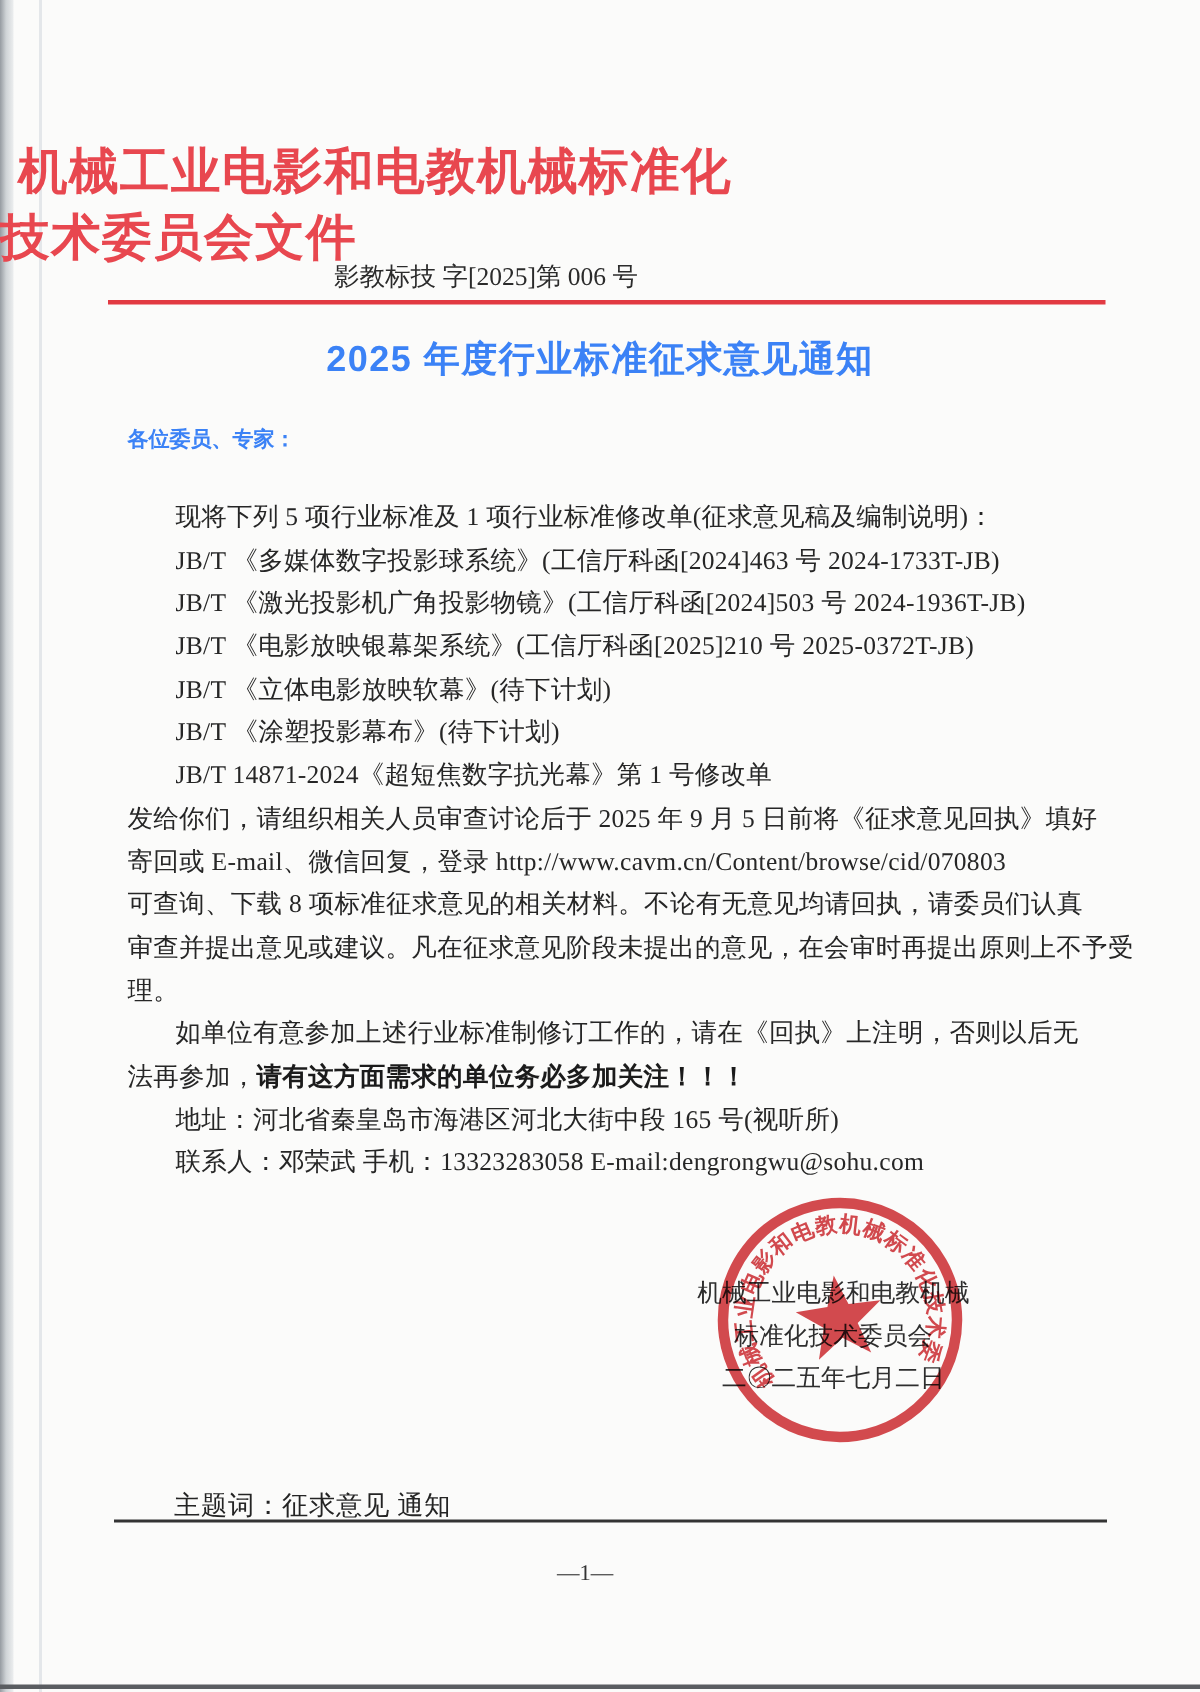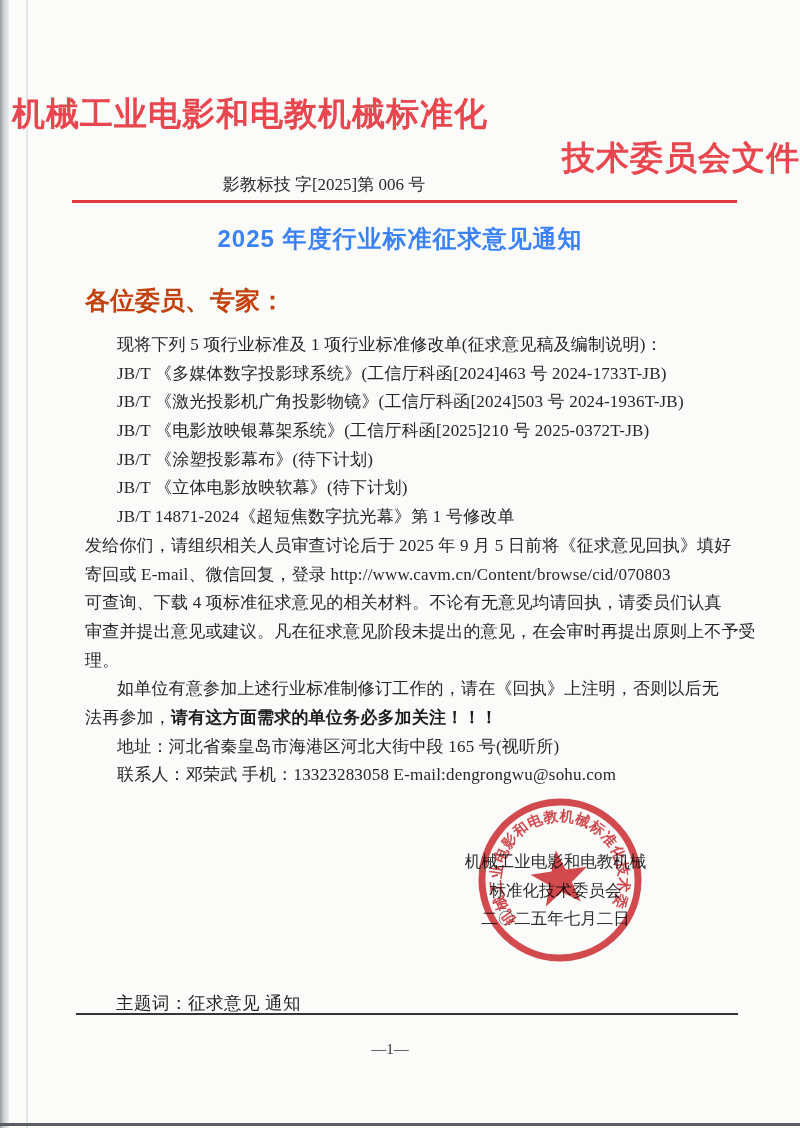--- a/index.html
+++ b/index.html
@@ -31,21 +31,21 @@
 
   .org-line1 {
     position: absolute; left: 0; top: 92px; width: 800px;
     text-align: left;
     font-size: 33px; font-weight: 700; letter-spacing: 1px;
     color: #e8474f;
     padding-left: 12px;
   }
   .org-line2 {
     position: absolute; left: 0; top: 136px; width: 800px;
-    text-align: right;
+    text-align: left;
     font-size: 33px; font-weight: 700; letter-spacing: 1px;
     color: #e8474f;
   }
   .doc-number {
     position: absolute; left: 0; top: 173px; width: 648px;
     text-align: center;
     font-size: 17px; color: #2b2b2b;
   }
   .red-rule {
     position: absolute; left: 72px; top: 200px; width: 665px; height: 3px;
@@ -53,21 +53,21 @@
   }
   .doc-title {
     position: absolute; left: 0; top: 223px; width: 800px;
     text-align: center;
     font-family: "Liberation Sans", "DejaVu Sans", sans-serif;
     font-size: 24px; font-weight: 700; letter-spacing: 1px;
     color: #3b82f6;
   }
   .salutation {
     position: absolute; left: 85px; top: 284px;
-    font-size: 25px; font-weight: 700; color: #c2410c;
+    font-size: 14px; font-weight: 700; color: #3b82f6;
   }
   .body-block {
     position: absolute; left: 85px; top: 319px; width: 665px;
     font-size: 17px; line-height: 28.7px; color: #262626;
     letter-spacing: 0.2px;
     white-space: nowrap;
     margin-top: 12px;
   }
   .bl { height: 28.7px; }
   .bl.ind { padding-left: 32px; }
@@ -113,26 +113,26 @@
 
   <div class="doc-title">2025 年度行业标准征求意见通知</div>
 
   <div class="salutation">各位委员、专家：</div>
 
   <div class="body-block">
     <div class="bl ind"><span>现将下列 5 项行业标准及 1 项行业标准修改单(征求意见稿及编制说明)：</span></div>
     <div class="bl ind"><span>JB/T 《多媒体数字投影球系统》(工信厅科函[2024]463 号 2024-1733T-JB)</span></div>
     <div class="bl ind"><span>JB/T 《激光投影机广角投影物镜》(工信厅科函[2024]503 号 2024-1936T-JB)</span></div>
     <div class="bl ind"><span>JB/T 《电影放映银幕架系统》(工信厅科函[2025]210 号 2025-0372T-JB)</span></div>
+    <div class="bl ind"><span>JB/T 《立体电影放映软幕》(待下计划)</span></div>
     <div class="bl ind"><span>JB/T 《涂塑投影幕布》(待下计划)</span></div>
-    <div class="bl ind"><span>JB/T 《立体电影放映软幕》(待下计划)</span></div>
     <div class="bl ind"><span>JB/T 14871-2024《超短焦数字抗光幕》第 1 号修改单</span></div>
     <div class="bl"><span>发给你们，请组织相关人员审查讨论后于 2025 年 9 月 5 日前将《征求意见回执》填好</span></div>
     <div class="bl"><span>寄回或 E-mail、微信回复，登录 http://www.cavm.cn/Content/browse/cid/070803</span></div>
-    <div class="bl"><span>可查询、下载 4 项标准征求意见的相关材料。不论有无意见均请回执，请委员们认真</span></div>
+    <div class="bl"><span>可查询、下载 8 项标准征求意见的相关材料。不论有无意见均请回执，请委员们认真</span></div>
     <div class="bl"><span>审查并提出意见或建议。凡在征求意见阶段未提出的意见，在会审时再提出原则上不予受</span></div>
     <div class="bl"><span>理。</span></div>
     <div class="bl ind"><span>如单位有意参加上述行业标准制修订工作的，请在《回执》上注明，否则以后无</span></div>
     <div class="bl"><span>法再参加，</span><span class="bold-tail">请有这方面需求的单位务必多加关注！！！</span></div>
     <div class="bl ind"><span>地址：河北省秦皇岛市海港区河北大街中段 165 号(视听所)</span></div>
     <div class="bl ind"><span>联系人：邓荣武  手机：13323283058  E-mail:dengrongwu@sohu.com</span></div>
   </div>
 
   <div class="signature">
     <div>机械工业电影和电教机械</div>

